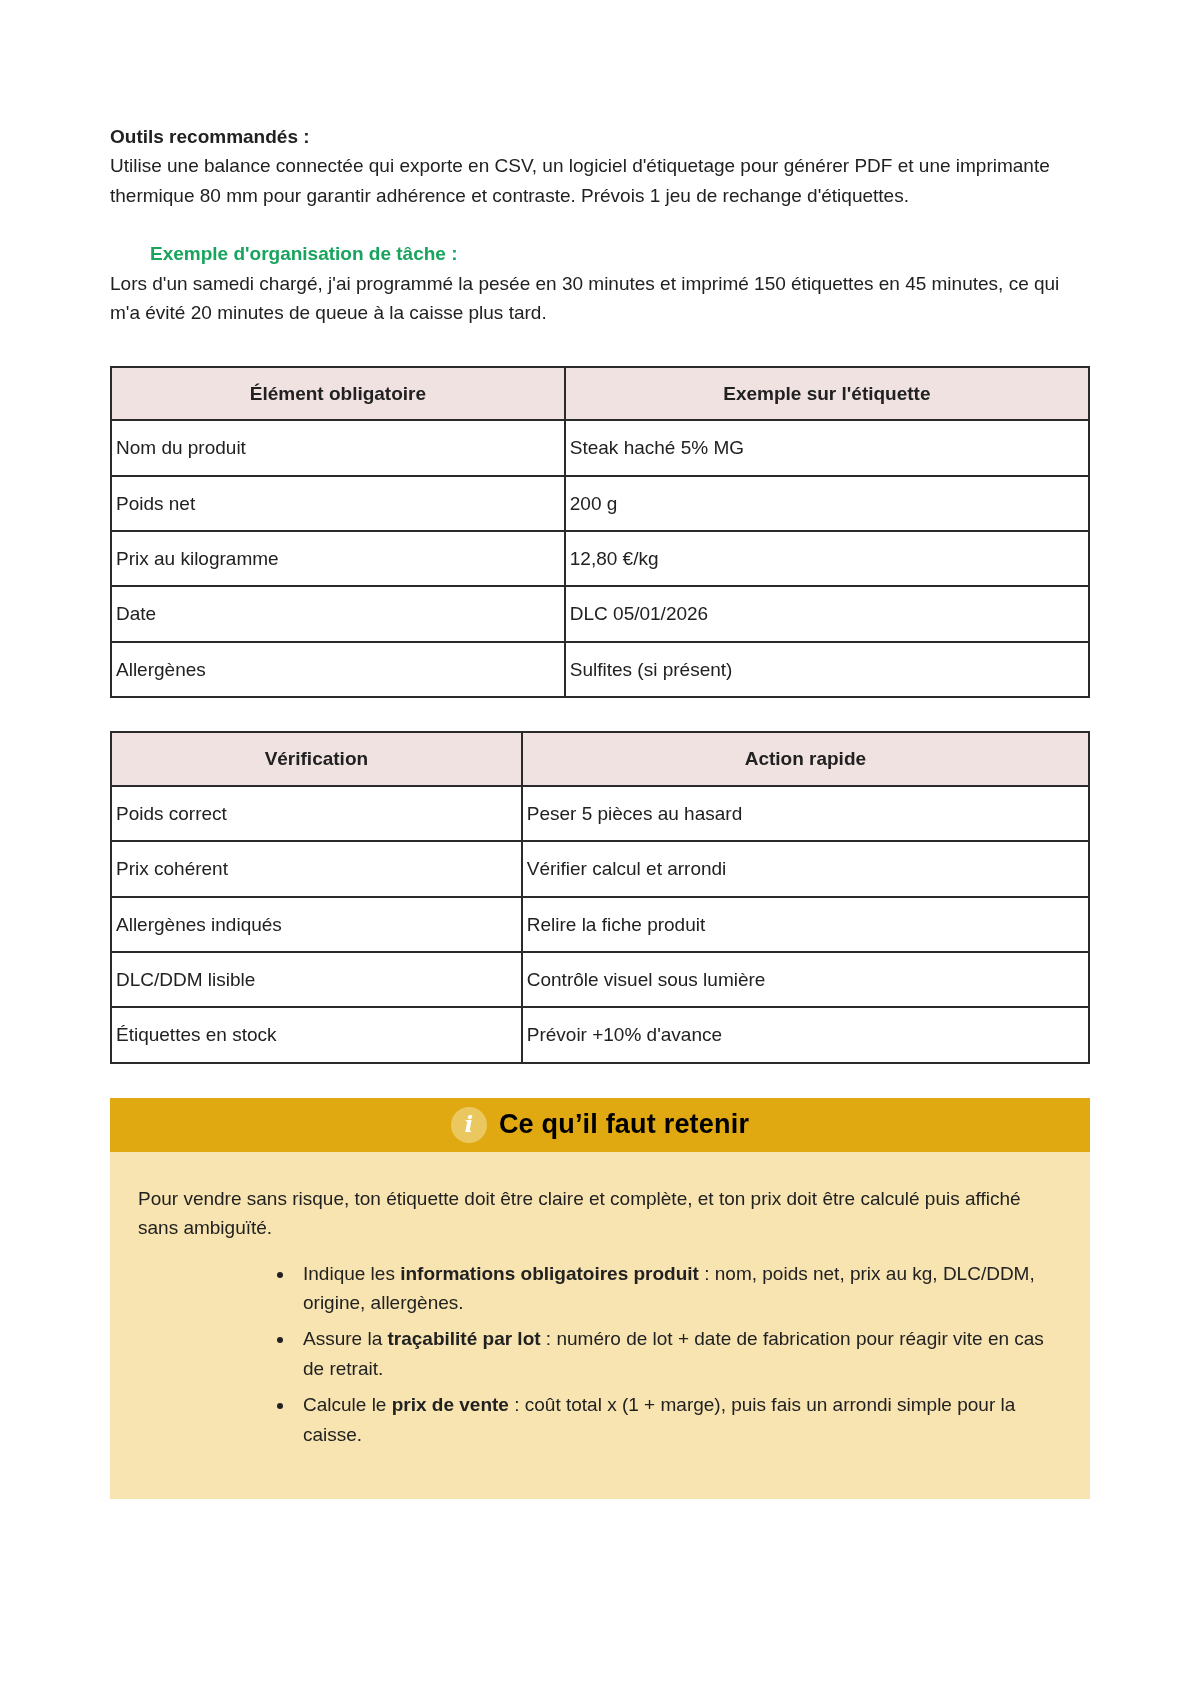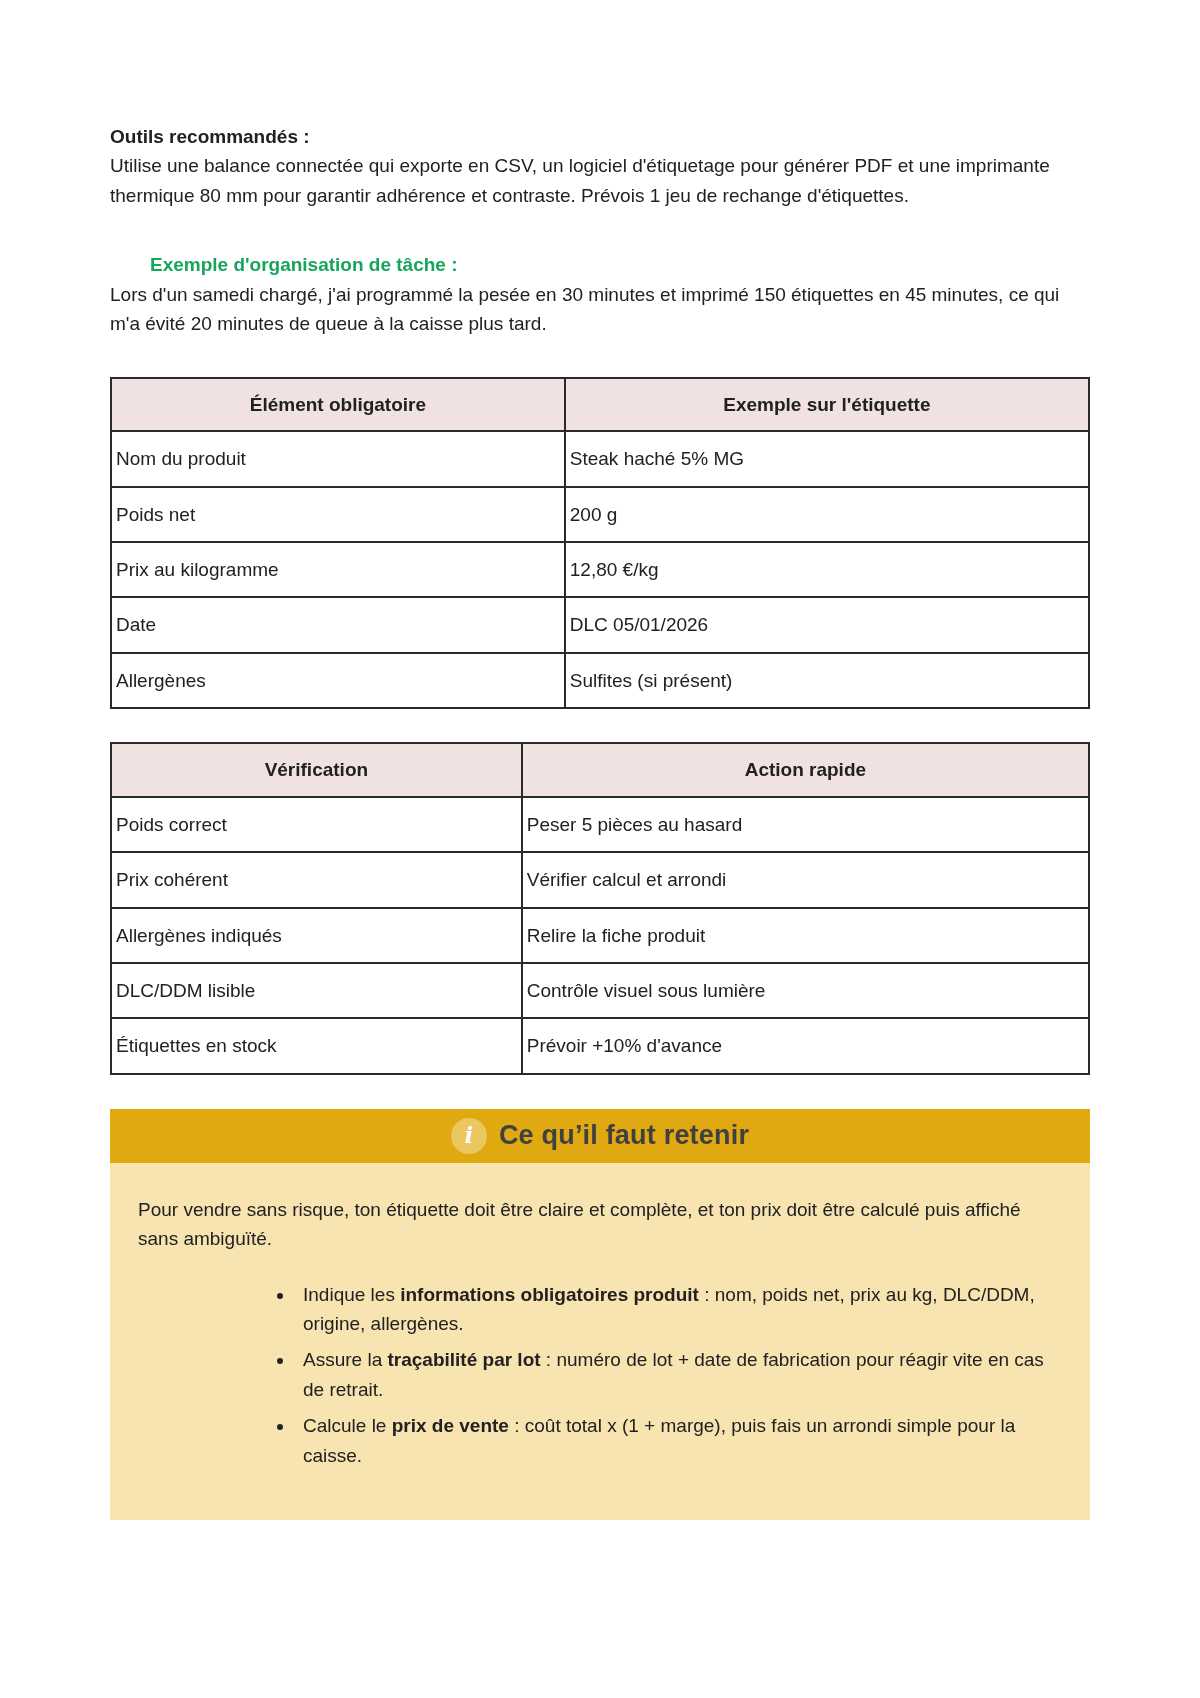--- a/index.html
+++ b/index.html
@@ -21,21 +21,21 @@
     padding:122px 110px 60px 110px;
     font-family:"Liberation Sans",sans-serif;
     font-size:19px;
     line-height:1.55;
     color:var(--text);
     background:var(--page-bg);
   }
   p{margin:0;}
   .h-bold{font-weight:bold;}
   .h-green{font-weight:bold;color:var(--green);margin-left:40px;}
-  .para-block{margin-bottom:40px;}
+  .para-block{margin-bottom:29px;}
   .para-block-lg{margin-bottom:38px;}
 
   table.tbl{
     width:100%;
     border-collapse:collapse;
     border:2px solid var(--border);
     margin:0 0 33px 0;
   }
   table.tbl th, table.tbl td{
     border:2px solid var(--border);
@@ -81,29 +81,29 @@
     font-style:italic;
     font-weight:bold;
     font-size:23px;
     line-height:1;
     color:#fff;
     transform:translateY(-1px);
   }
   .callout-title{
     font-size:27px;
     font-weight:bold;
-    color:#404040;
+    color:#000000;
     letter-spacing:.2px;
     text-align:right;
   }
   .callout-body{
     background:var(--gold-light);
     padding:32px 28px 38px 28px;
   }
-  .callout-intro{margin:0 0 26px 0;}
+  .callout-intro{margin:0 0 16px 0;}
   .callout-list{
     margin:12px;
     padding:0 0 0 145px;
   }
   .callout-list li{
     margin:0 0 7px 0;
     padding-left:8px;
     line-height:1.55;
   }
   .callout-list li::marker{color:var(--text);}

